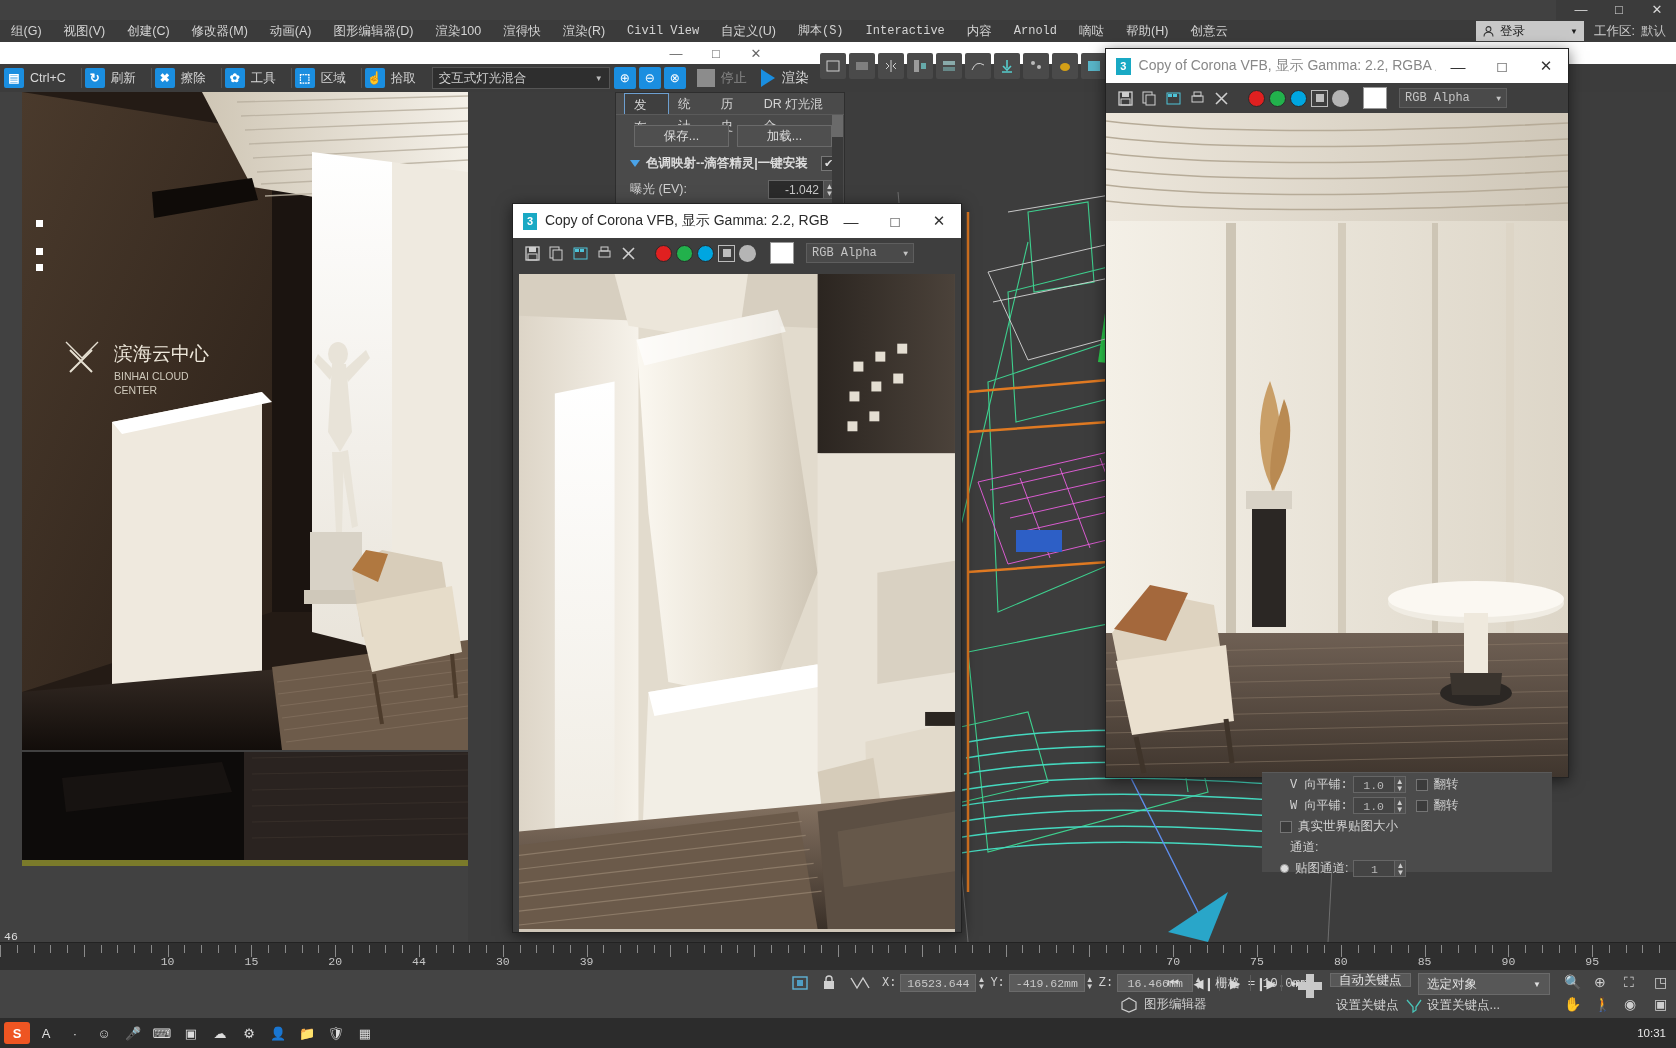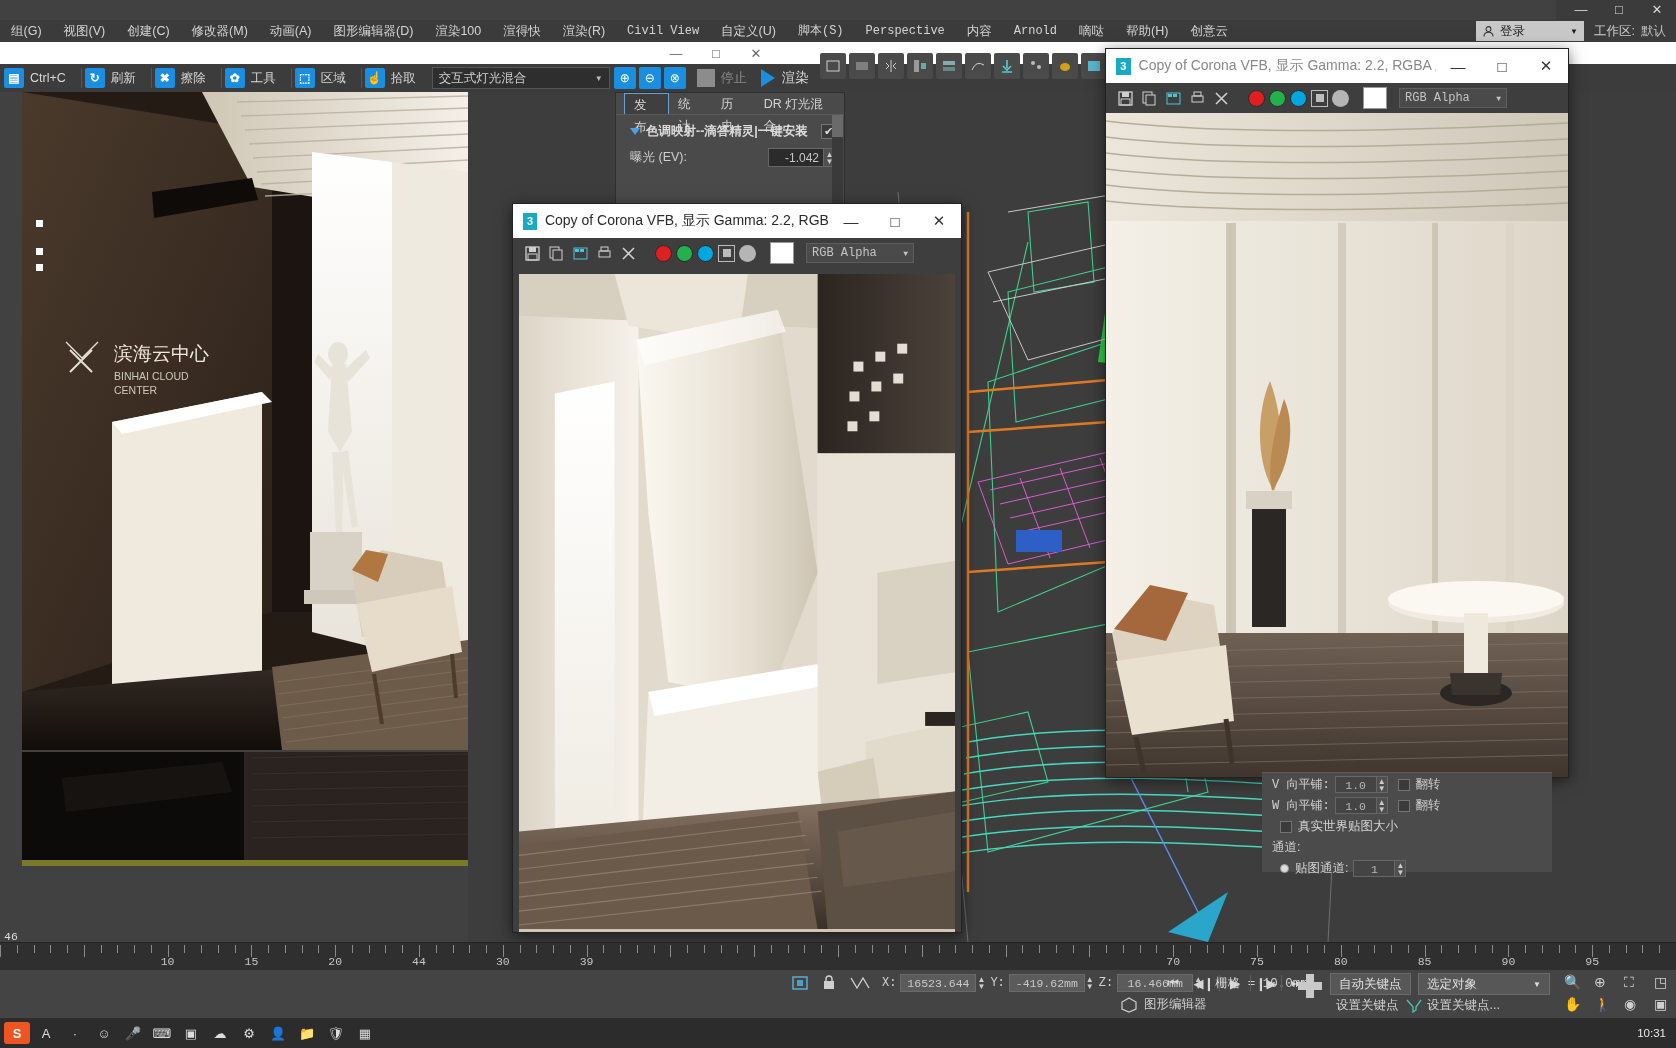--- a/index.html
+++ b/index.html
@@ -117,21 +117,21 @@
   .whitesw { width: 24px; height: 22px; background: #fff; border: 1px solid #999; margin: 0 6px 0 10px; }
   .vfb-combo { width: 108px; height: 20px; background: #4a4a4a; border: 1px solid #5e5e5e;
     color: #c4c4c4; font-family: "Liberation Mono", monospace; font-size: 12px;
     display: flex; align-items: center; padding: 0 5px; margin-left: 6px; }
   .vfb-combo .arr { margin-left: auto; font-size: 8px; }
   .vfb-canvas { position: relative; overflow: hidden; background: #cfc6b8; }
 
   
   .mat-panel { position: absolute; left: 1262px; top: 772px; width: 290px; height: 100px;
     background: #4b4b4b; border-top: 1px solid #5a5a5a; }
-  .mat-row { display: flex; align-items: center; height: 19px; padding-left: 10px; margin-top: 2px; }
+  .mat-row { display: flex; align-items: center; height: 19px; padding-left: 28px; margin-top: 2px; }
   .mat-lbl { color: #d2d2d2; font-family: "Liberation Mono", monospace; font-size: 12px; white-space: nowrap; }
   .mat-val { width: 42px; height: 17px; background: #444; border: 1px solid #666; color: #b9b9b9;
     font-family: "Liberation Mono", monospace; font-size: 11.5px; text-align: center; line-height: 17px; margin-left: 5px; }
   .mat-spin { width: 11px; height: 17px; background: #4f4f4f; border: 1px solid #666; border-left: none;
     color: #ccc; font-size: 8px; display: flex; flex-direction: column; align-items: center; justify-content: center; line-height: 7px; }
   .mat-cb { width: 12px; height: 12px; background: #3b3b3b; border: 1px solid #747474; margin: 0 6px 0 10px; }
   .mat-after { color: #d2d2d2; font-size: 12.5px; }
   .mat-radio { width: 9px; height: 9px; border-radius: 50%; border: 1px solid #9a9a9a; background:#ddd; margin-right:6px; }
 
   
@@ -155,21 +155,21 @@
     flex-direction: column; align-items: center; justify-content: center; line-height: 7px; }
   .grid-txt { color: #d5d5d5; font-family: "Liberation Mono", monospace; font-size: 12.5px; margin-left: 8px; }
   .addtime { position: absolute; left: 1120px; top: 26px; display: flex; align-items: center;
     color: #d0d0d0; font-size: 12.5px; }
   .transport { position: absolute; left: 1160px; top: 2px; display: flex; align-items: center; }
   .tp { width: 26px; height: 22px; display: flex; align-items: center; justify-content: center;
     color: #d8d8d8; font-size: 13px; }
   .tp-sep { width: 1px; height: 16px; background: #5c5c5c; margin: 0 2px; }
   .bigplus { position: absolute; left: 1288px; top: 0px; width: 44px; height: 30px;
     display: flex; align-items: center; justify-content: center; }
-  .akey { position: absolute; left: 1330px; top: 3px; height: 22px; background: #575757;
+  .akey { position: absolute; left: 1330px; top: 3px; height: 14px; background: #575757;
     border: 1px solid #6a6a6a; color: #e0e0e0; font-size: 12.5px; display: flex;
     align-items: center; padding: 4px 8px; }
   .seldrop { position: absolute; left: 1418px; top: 3px; width: 132px; height: 22px; background: #575757;
     border: 1px solid #6a6a6a; color: #e0e0e0; font-size: 12.5px; display: flex; align-items: center; padding: 0 8px; }
   .seldrop .arr { margin-left: auto; font-size: 8px; }
   .keyfilter { position: absolute; left: 1330px; top: 27px; display: flex; align-items: center;
     color: #d2d2d2; font-size: 12.5px; }
   .navicons { position: absolute; left: 1560px; top: 0; width: 116px; height: 48px; }
   .navicons div { position: absolute; color: #cfcfcf; font-size: 14px; }
 
@@ -202,21 +202,21 @@
     <div class="menu-item">创建(C)</div>
     <div class="menu-item">修改器(M)</div>
     <div class="menu-item">动画(A)</div>
     <div class="menu-item">图形编辑器(D)</div>
     <div class="menu-item">渲染100</div>
     <div class="menu-item">渲得快</div>
     <div class="menu-item">渲染(R)</div>
     <div class="menu-item menu-mono">Civil View</div>
     <div class="menu-item">自定义(U)</div>
     <div class="menu-item menu-mono">脚本(S)</div>
-    <div class="menu-item menu-mono">Perspective</div>
+    <div class="menu-item menu-mono">Interactive</div>
     <div class="menu-item">内容</div>
     <div class="menu-item menu-mono">Arnold</div>
     <div class="menu-item">嘀哒</div>
     <div class="menu-item">帮助(H)</div>
     <div class="menu-item">创意云</div>
 
     <div class="login-box">
       <svg width="13" height="13" viewBox="0 0 16 16">
         <circle cx="8" cy="5" r="3" fill="none" stroke="#333" stroke-width="1.3"></circle>
         <path d="M2.5 14c0-3.2 2.5-5 5.5-5s5.5 1.8 5.5 5" fill="none" stroke="#333" stroke-width="1.3"></path>
@@ -516,20 +516,24 @@
       </g>
     </svg>
   </div>
 
   <div class="rs-panel">
     <div class="rs-tabs">
       <div class="rs-tab active">发布</div>
       <div class="rs-tab">统计</div>
       <div class="rs-tab">历史</div>
       <div class="rs-tab">DR 灯光混合</div>
+    </div>
+    <div class="rs-btnrow">
+      <div class="rs-btn">保存...</div>
+      <div class="rs-btn">加载...</div>
     </div>
     <div class="rs-rollout">
       <div class="rs-tri"></div>
       <div class="rs-rollout-label">色调映射--滴答精灵|一键安装</div>
       <div class="rs-check">✔</div>
     </div>
     <div class="rs-field">
       <div class="rs-field-label">曝光 (EV):</div>
       <div class="rs-spin">
         <div class="rs-spin-val">-1.042</div>

